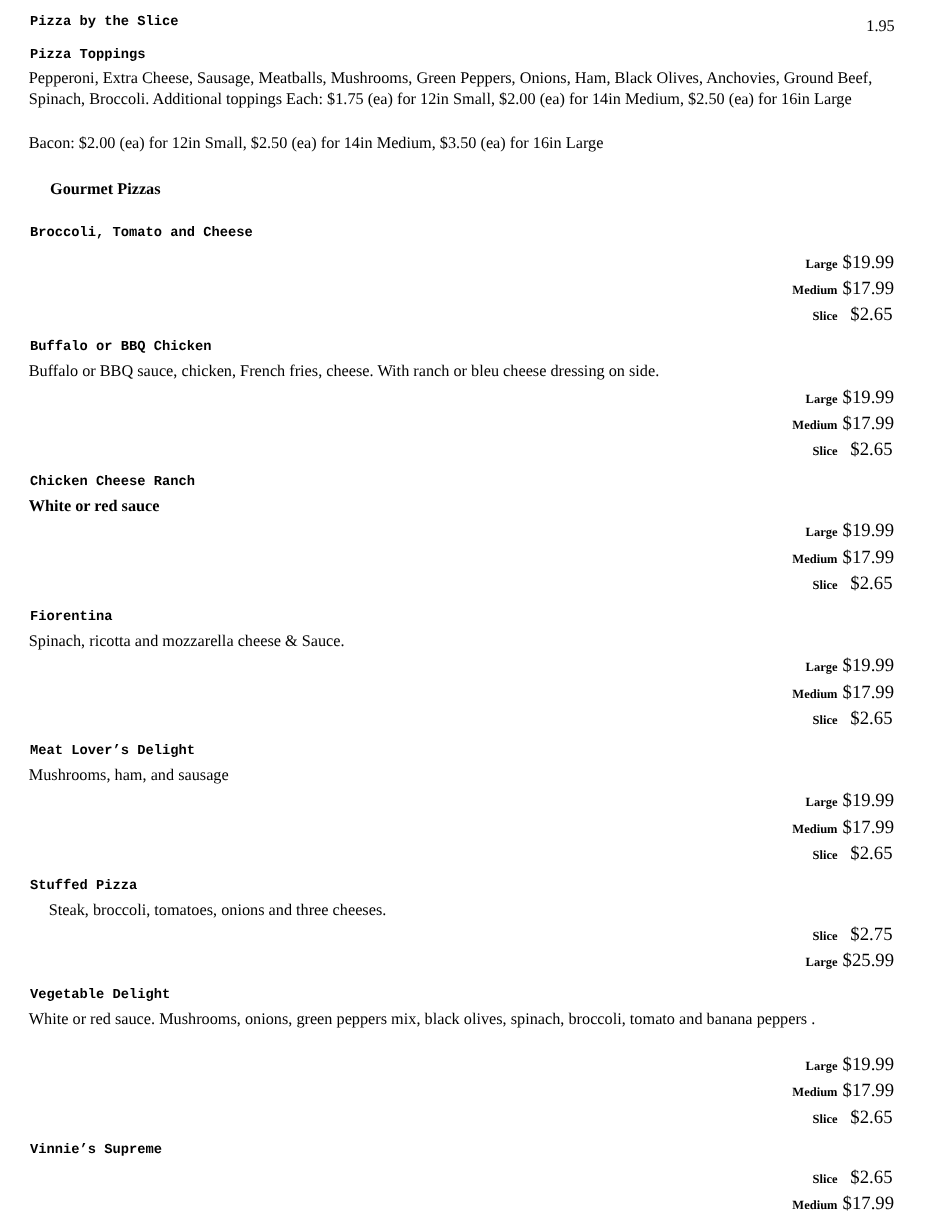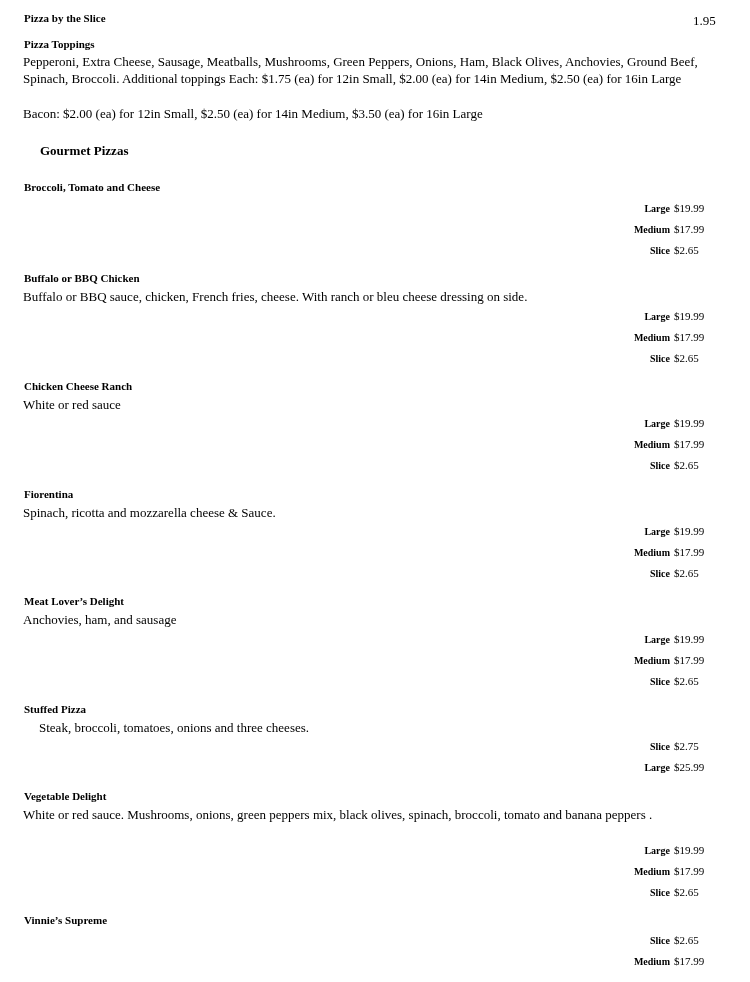--- a/index.html
+++ b/index.html
@@ -10,21 +10,21 @@
     body {
       width: 750px;
       height: 982px;
       position: relative;
       overflow: hidden;
       font-family: "Liberation Serif", serif;
       color: #000000;
     }
     .abs { position: absolute; }
     .small-bold {
-      font-family: Liberation Serif, serif;
+      font-family: Liberation Mono, monospace;
       font-weight: bold;
       font-size: 11px;
       line-height: 13px;
       white-space: nowrap;
     }
     .section-title {
       font-family: "Liberation Serif", serif;
       font-weight: bold;
       font-size: 13px;
       line-height: 15px;
@@ -46,23 +46,23 @@
       align-items: baseline;
     }
     .price-label {
       font-family: "Liberation Serif", serif;
       font-weight: bold;
       font-size: 10px;
       text-align: right;
     }
     .price-value {
       font-family: "Liberation Serif", serif;
-      font-size: 11px;
+      font-size: 15px;
       width: 40px;
-      text-align: left;
+      text-align: right;
       margin-left: 4px;
     }
     .plain-price {
       font-family: "Liberation Serif", serif;
       font-size: 13px;
       white-space: nowrap;
     }
   </style>
 </head>
 <body>
@@ -104,21 +104,21 @@
     <span class="price-value">$17.99</span>
   </div>
   <div class="price-row" style="top:352px;">
     <span class="price-label">Slice</span>
     <span class="price-value">$2.65</span>
   </div>
 </div>
 
 <div>
   <div class="abs small-bold" style="left:24px; top:380px;">Chicken Cheese Ranch</div>
-  <div class="abs desc" style="left:23px; top:396px;">White or red sauce</div>
+  <div class="abs desc" style="left:23px; top:396px;font-weight:bold;">White or red sauce</div>
   <div class="price-row" style="top:417px;">
     <span class="price-label">Large</span>
     <span class="price-value">$19.99</span>
   </div>
   <div class="price-row" style="top:438px;">
     <span class="price-label">Medium</span>
     <span class="price-value">$17.99</span>
   </div>
   <div class="price-row" style="top:459px;">
     <span class="price-label">Slice</span>
@@ -138,21 +138,21 @@
     <span class="price-value">$17.99</span>
   </div>
   <div class="price-row" style="top:567px;">
     <span class="price-label">Slice</span>
     <span class="price-value">$2.65</span>
   </div>
 </div>
 
 <div>
   <div class="abs small-bold" style="left:24px; top:595px;">Meat Lover’s Delight</div>
-  <div class="abs desc" style="left:23px; top:611px;">Anchovies, ham, and sausage</div>
+  <div class="abs desc" style="left:23px; top:611px;">Mushrooms, ham, and sausage</div>
   <div class="price-row" style="top:633px;">
     <span class="price-label">Large</span>
     <span class="price-value">$19.99</span>
   </div>
   <div class="price-row" style="top:654px;">
     <span class="price-label">Medium</span>
     <span class="price-value">$17.99</span>
   </div>
   <div class="price-row" style="top:675px;">
     <span class="price-label">Slice</span>

